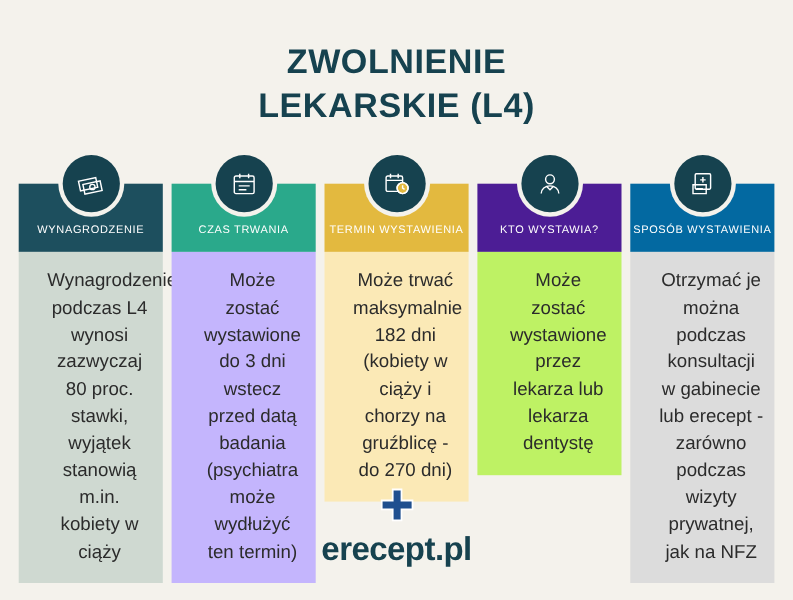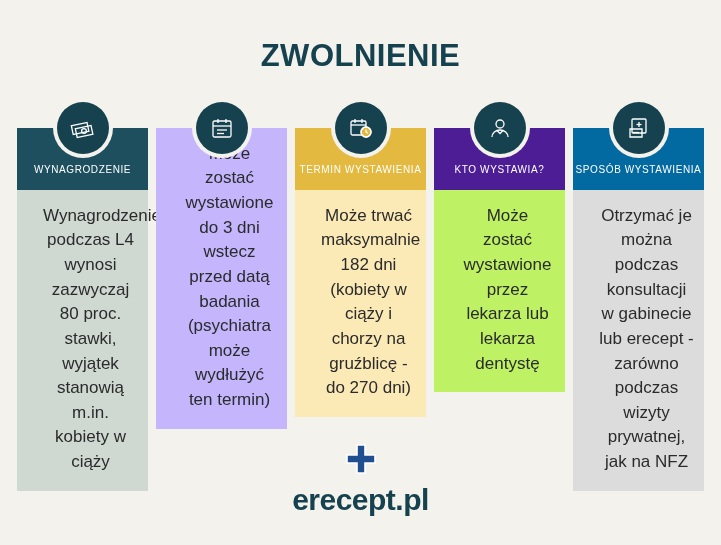--- a/index.html
+++ b/index.html
@@ -123,20 +123,21 @@
     letter-spacing: -0.5px;
   }
 </style>
 </head>
 <body>
 
 <div class="infographic">
 
   <div class="title">
     <span class="line">ZWOLNIENIE</span>
+    <span class="line">LEKARSKIE (L4)</span>
   </div>
 
   <div class="columns">
 
     <div class="col">
       <div class="icon-badge">
         <svg width="30" height="30" viewBox="0 0 30 30">
           <g fill="none" stroke="#ffffff" stroke-width="1.3">
             <rect x="4" y="11" width="16" height="9" transform="rotate(-12 12 15)"></rect>
             <rect x="8" y="14" width="16" height="9" transform="rotate(-12 16 18)"></rect>
@@ -156,20 +157,21 @@
           <g fill="none" stroke="#ffffff" stroke-width="1.3">
             <rect x="6" y="8" width="18" height="16" rx="1.5"></rect>
             <line x1="6" y1="13" x2="24" y2="13"></line>
             <line x1="11" y1="6" x2="11" y2="10"></line>
             <line x1="19" y1="6" x2="19" y2="10"></line>
             <line x1="10" y1="17" x2="20" y2="17"></line>
             <line x1="10" y1="20.5" x2="17" y2="20.5"></line>
           </g>
         </svg>
       </div>
+      <div class="head" style="background:#2aa98b">CZAS TRWANIA</div>
       <div class="body" style="background:#c4b5fd">
         <span class="inner">Może zostać wystawione do 3 dni wstecz przed datą badania (psychiatra może wydłużyć ten termin)</span>
       </div>
     </div>
 
     <div class="col">
       <div class="icon-badge">
         <svg width="30" height="30" viewBox="0 0 30 30">
           <g fill="none" stroke="#ffffff" stroke-width="1.3">
             <rect x="5" y="8" width="15" height="14" rx="1.5"></rect>

